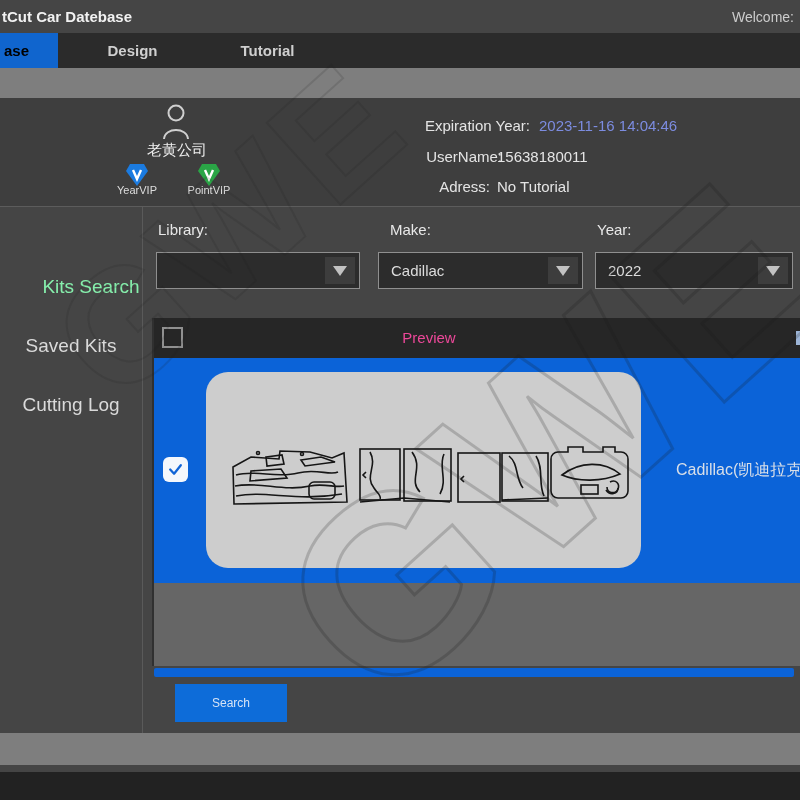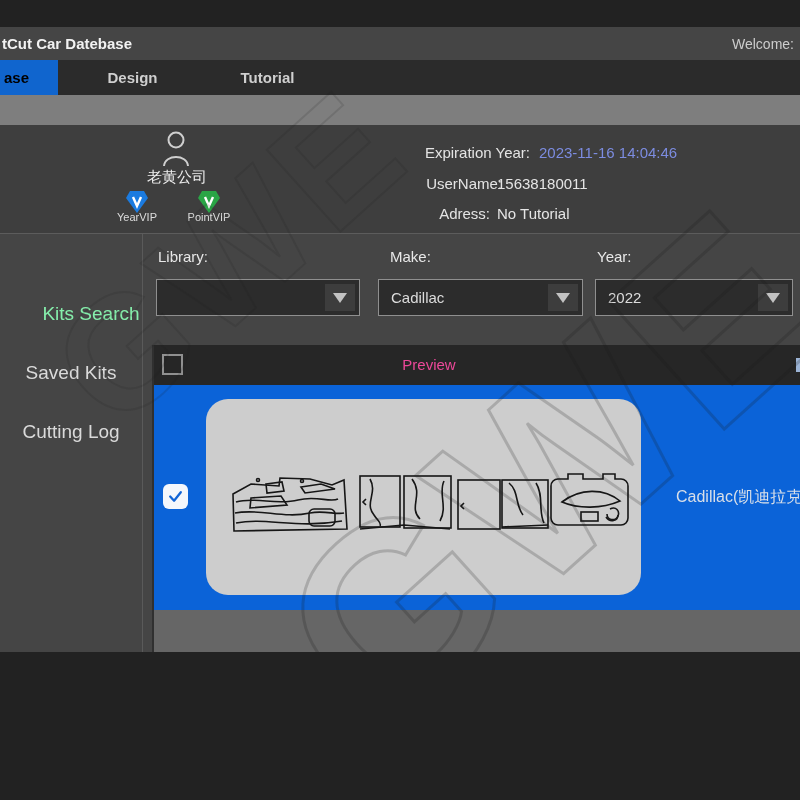--- a/index.html
+++ b/index.html
@@ -1,19 +1,19 @@
 <!DOCTYPE html>
 <html><head>
 <meta charset="utf-8">
 <style>
   * { margin:0; padding:0; box-sizing:border-box; }
   html,body { background:#222; }
   #app {
-    position:relative; width:800px; height:625px; overflow:hidden;
-    background:#454545; font-family:"Liberation Sans", sans-serif;margin-top:27px;
+    position:relative; width:800px; height:772px; overflow:hidden;
+    background:#454545; font-family:"Liberation Sans", sans-serif;
     -webkit-font-smoothing:antialiased;
   }
   
   .titlebar { position:absolute; left:0; top:0; width:800px; height:33px;
     background:#454545; display:flex; justify-content:space-between; align-items:center; }
   .titlebar .title { color:#f2f2f2; font-size:15px; font-weight:bold; margin-left:2px; white-space:nowrap; }
   .titlebar .welcome { color:#cccccc; font-size:14px; margin-right:6px; }
   
   .tabbar { position:absolute; left:0; top:33px; width:800px; height:35px; background:#2b2b2b; }
   .tab { position:absolute; top:0; height:35px; line-height:35px; font-size:15px; font-weight:bold;

